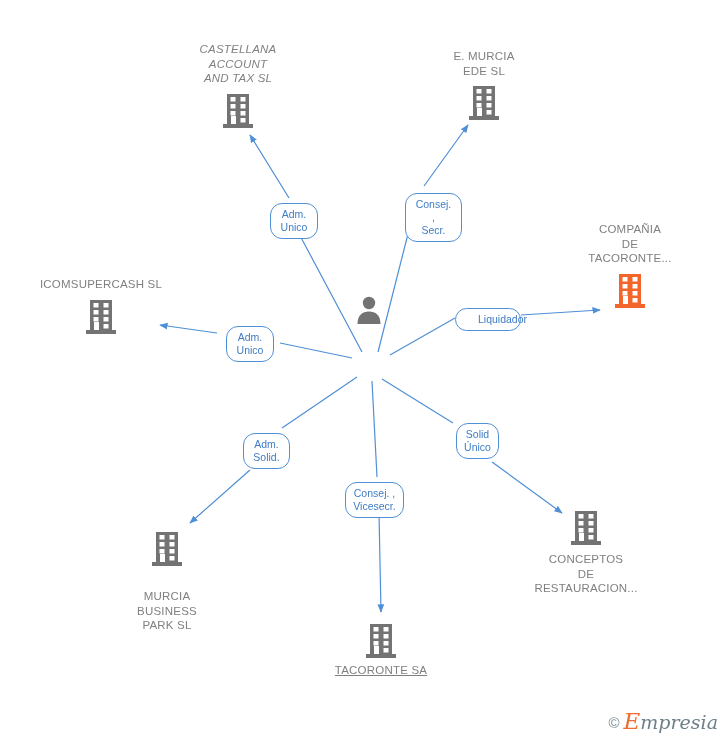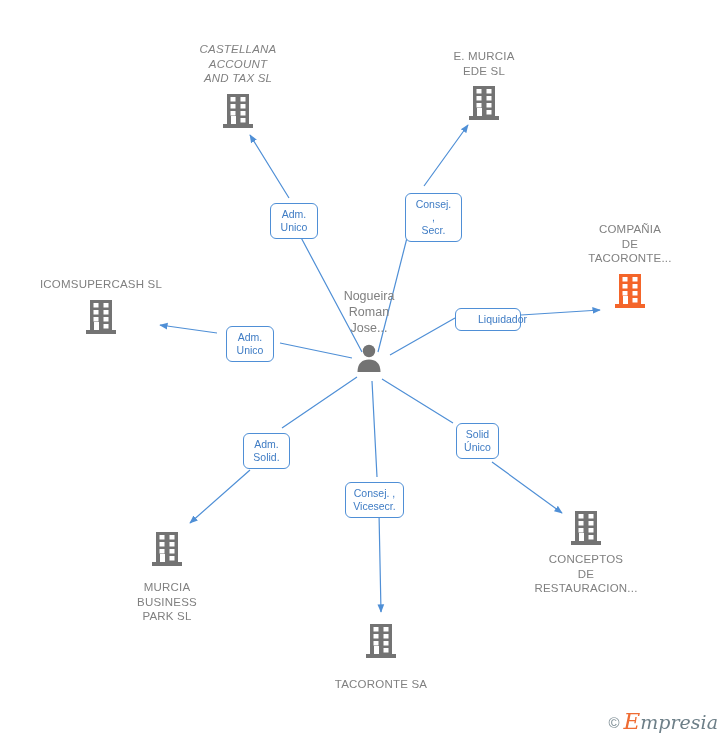--- a/index.html
+++ b/index.html
@@ -24,21 +24,21 @@
   .icon-wrap{display:flex;justify-content:center;align-items:center;}
 
   .person-label{
     font-size:12.5px;line-height:16px;color:#808080;
     white-space:pre-line;text-align:center;
   }
 
   .edge-label{
     position:absolute;
     border:1px solid #4f8fd6;
-    border-radius:6px;
+    border-radius:12px;
     background:#ffffff;
     color:#3f7cc4;
     font-size:10.5px;
     line-height:13px;
     text-align:center;
     padding:4px 7px;
     white-space:pre-line;
     box-sizing:border-box;
   }
 
@@ -72,23 +72,20 @@
     <path d="M 378,352 L 410,226 M 424,186 L 468,125"></path>
     <path d="M 390,355 L 455,318 M 521,315 L 600,310"></path>
     <path d="M 352,358 L 280,343 M 217,333 L 160,325"></path>
     <path d="M 357,377 L 282,428 M 250,470 L 190,523"></path>
     <path d="M 372,381 L 377,477 M 379,513 L 381,612"></path>
     <path d="M 382,379 L 453,423 M 492,462 L 562,513"></path>
   </g>
 </svg>
 
 <div class="node" style="left:309px;top:288px;width:120px;">
-  <div class="person-label">Nogueira
-Roman
-Jose...</div>
   <div class="icon-wrap" style="margin-top:6px;">
     <svg width="30" height="30" viewBox="0 0 30 30">
       <circle cx="15" cy="9" r="6.2" fill="#737373"></circle>
       <path d="M 3.5,30 C 3.5,21 8.5,17.5 15,17.5 C 21.5,17.5 26.5,21 26.5,30 Z" fill="#737373"></path>
     </svg>
   </div>
 </div>
 
 <div class="node" style="left:178px;top:42px;width:120px;font-style:italic;">
   <div class="node-label">CASTELLANA
@@ -185,21 +182,21 @@
           <rect x="19.5" y="5" width="5" height="4.5"></rect>
         <rect x="9.5" y="12" width="5" height="4.5"></rect>
           <rect x="19.5" y="12" width="5" height="4.5"></rect>
         <rect x="9.5" y="19" width="5" height="4.5"></rect>
           <rect x="19.5" y="19" width="5" height="4.5"></rect>
         <rect x="19.5" y="26" width="5" height="4.5"></rect>
         <rect x="10" y="24" width="5" height="8"></rect>
       </g>
     </svg>
   </div>
-  <div class="node-label" style="margin-top:12px;">MURCIA
+  <div class="node-label" style="margin-top:21px;">MURCIA
 BUSINESS
 PARK SL</div>
 </div>
 
 <div class="node" style="left:321px;top:622px;width:120px;">
   <div class="icon-wrap">
     <svg width="34" height="38" viewBox="0 0 34 38">
       <rect x="6" y="2" width="22" height="30" fill="#737373"></rect>
       <rect x="2" y="32" width="30" height="4" fill="#737373"></rect>
       <g fill="#ffffff">
@@ -207,21 +204,21 @@
           <rect x="19.5" y="5" width="5" height="4.5"></rect>
         <rect x="9.5" y="12" width="5" height="4.5"></rect>
           <rect x="19.5" y="12" width="5" height="4.5"></rect>
         <rect x="9.5" y="19" width="5" height="4.5"></rect>
           <rect x="19.5" y="19" width="5" height="4.5"></rect>
         <rect x="19.5" y="26" width="5" height="4.5"></rect>
         <rect x="10" y="24" width="5" height="8"></rect>
       </g>
     </svg>
   </div>
-  <div class="node-label" style="margin-top:17px;">TACORONTE SA</div>
+  <div class="node-label" style="margin-top:3px;text-decoration:underline;">TACORONTE SA</div>
 </div>
 
 <div class="node" style="left:516px;top:509px;width:140px;">
   <div class="icon-wrap">
     <svg width="34" height="38" viewBox="0 0 34 38">
       <rect x="6" y="2" width="22" height="30" fill="#737373"></rect>
       <rect x="2" y="32" width="30" height="4" fill="#737373"></rect>
       <g fill="#ffffff">
         <rect x="9.5" y="5" width="5" height="4.5"></rect>
           <rect x="19.5" y="5" width="5" height="4.5"></rect>

